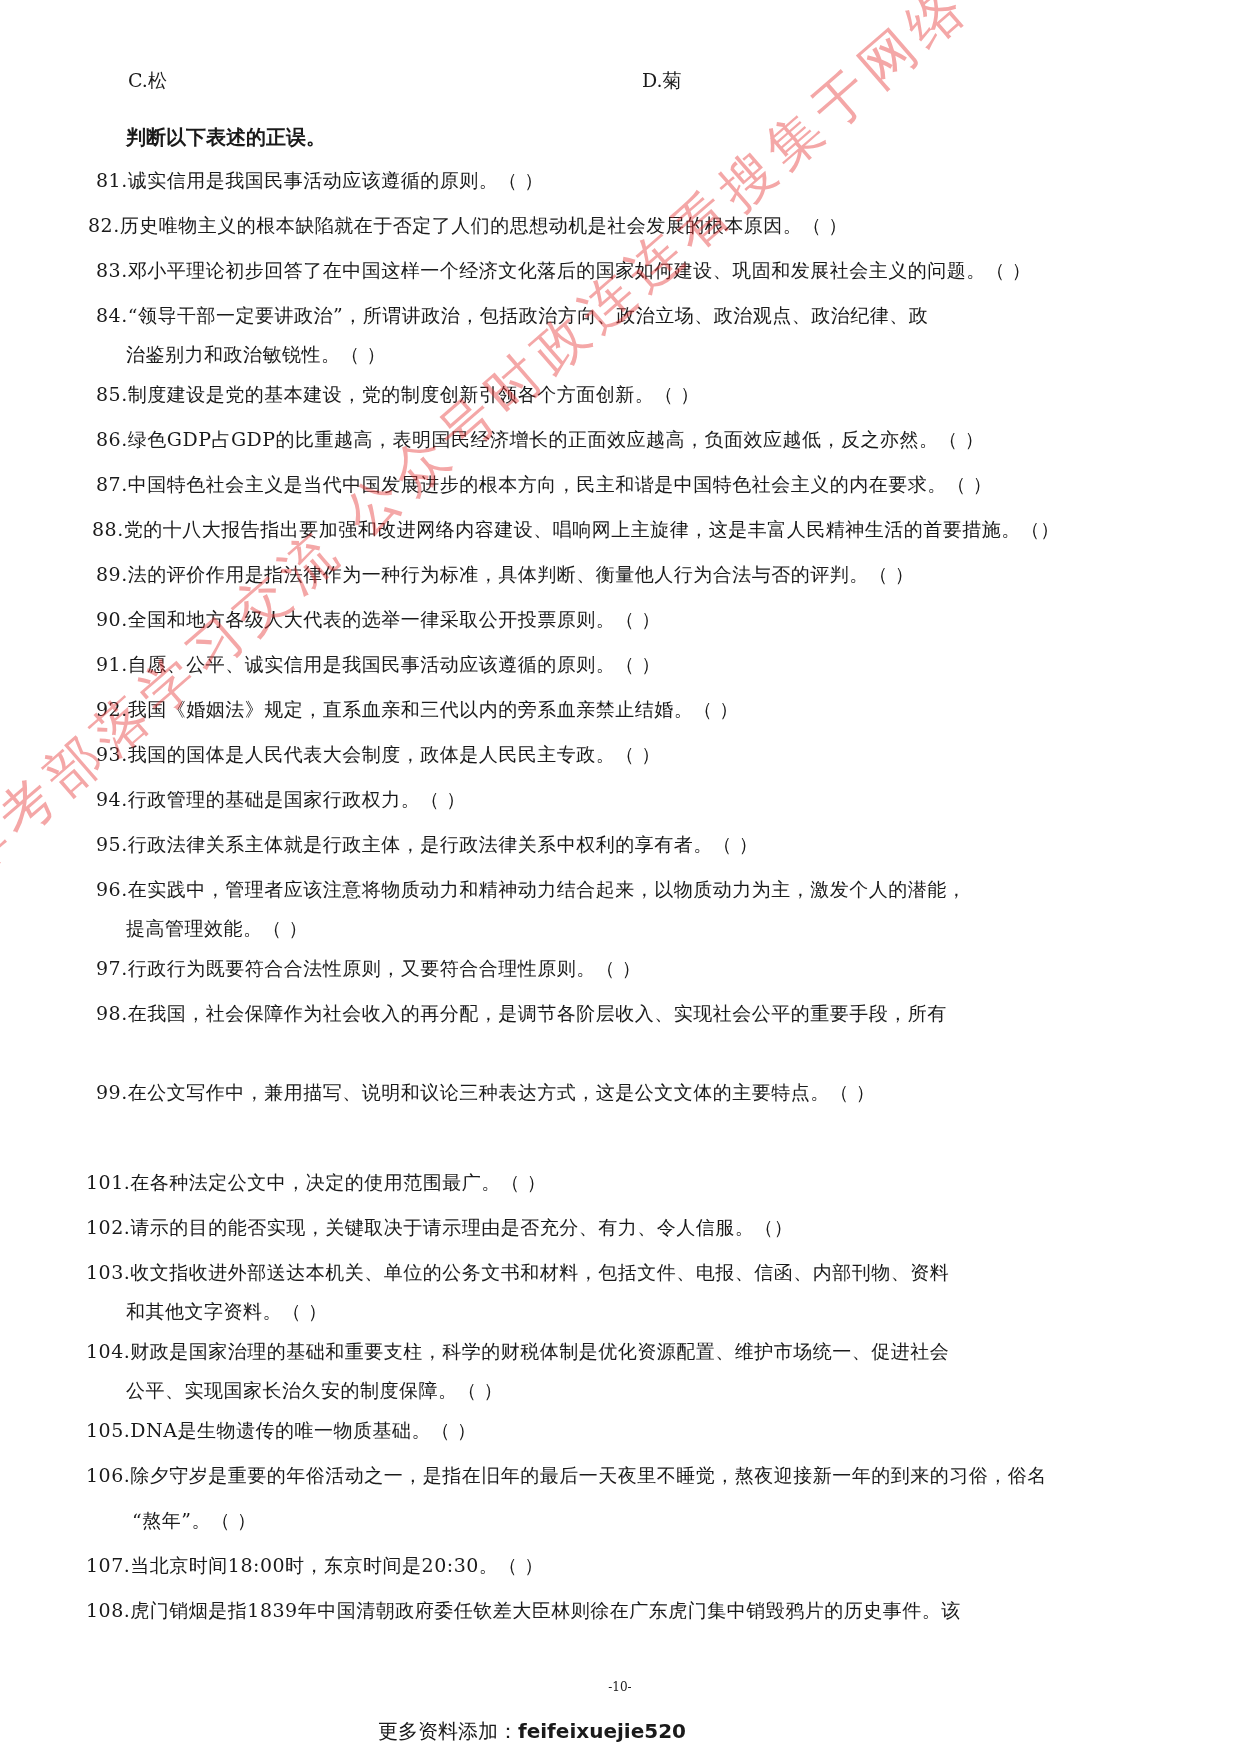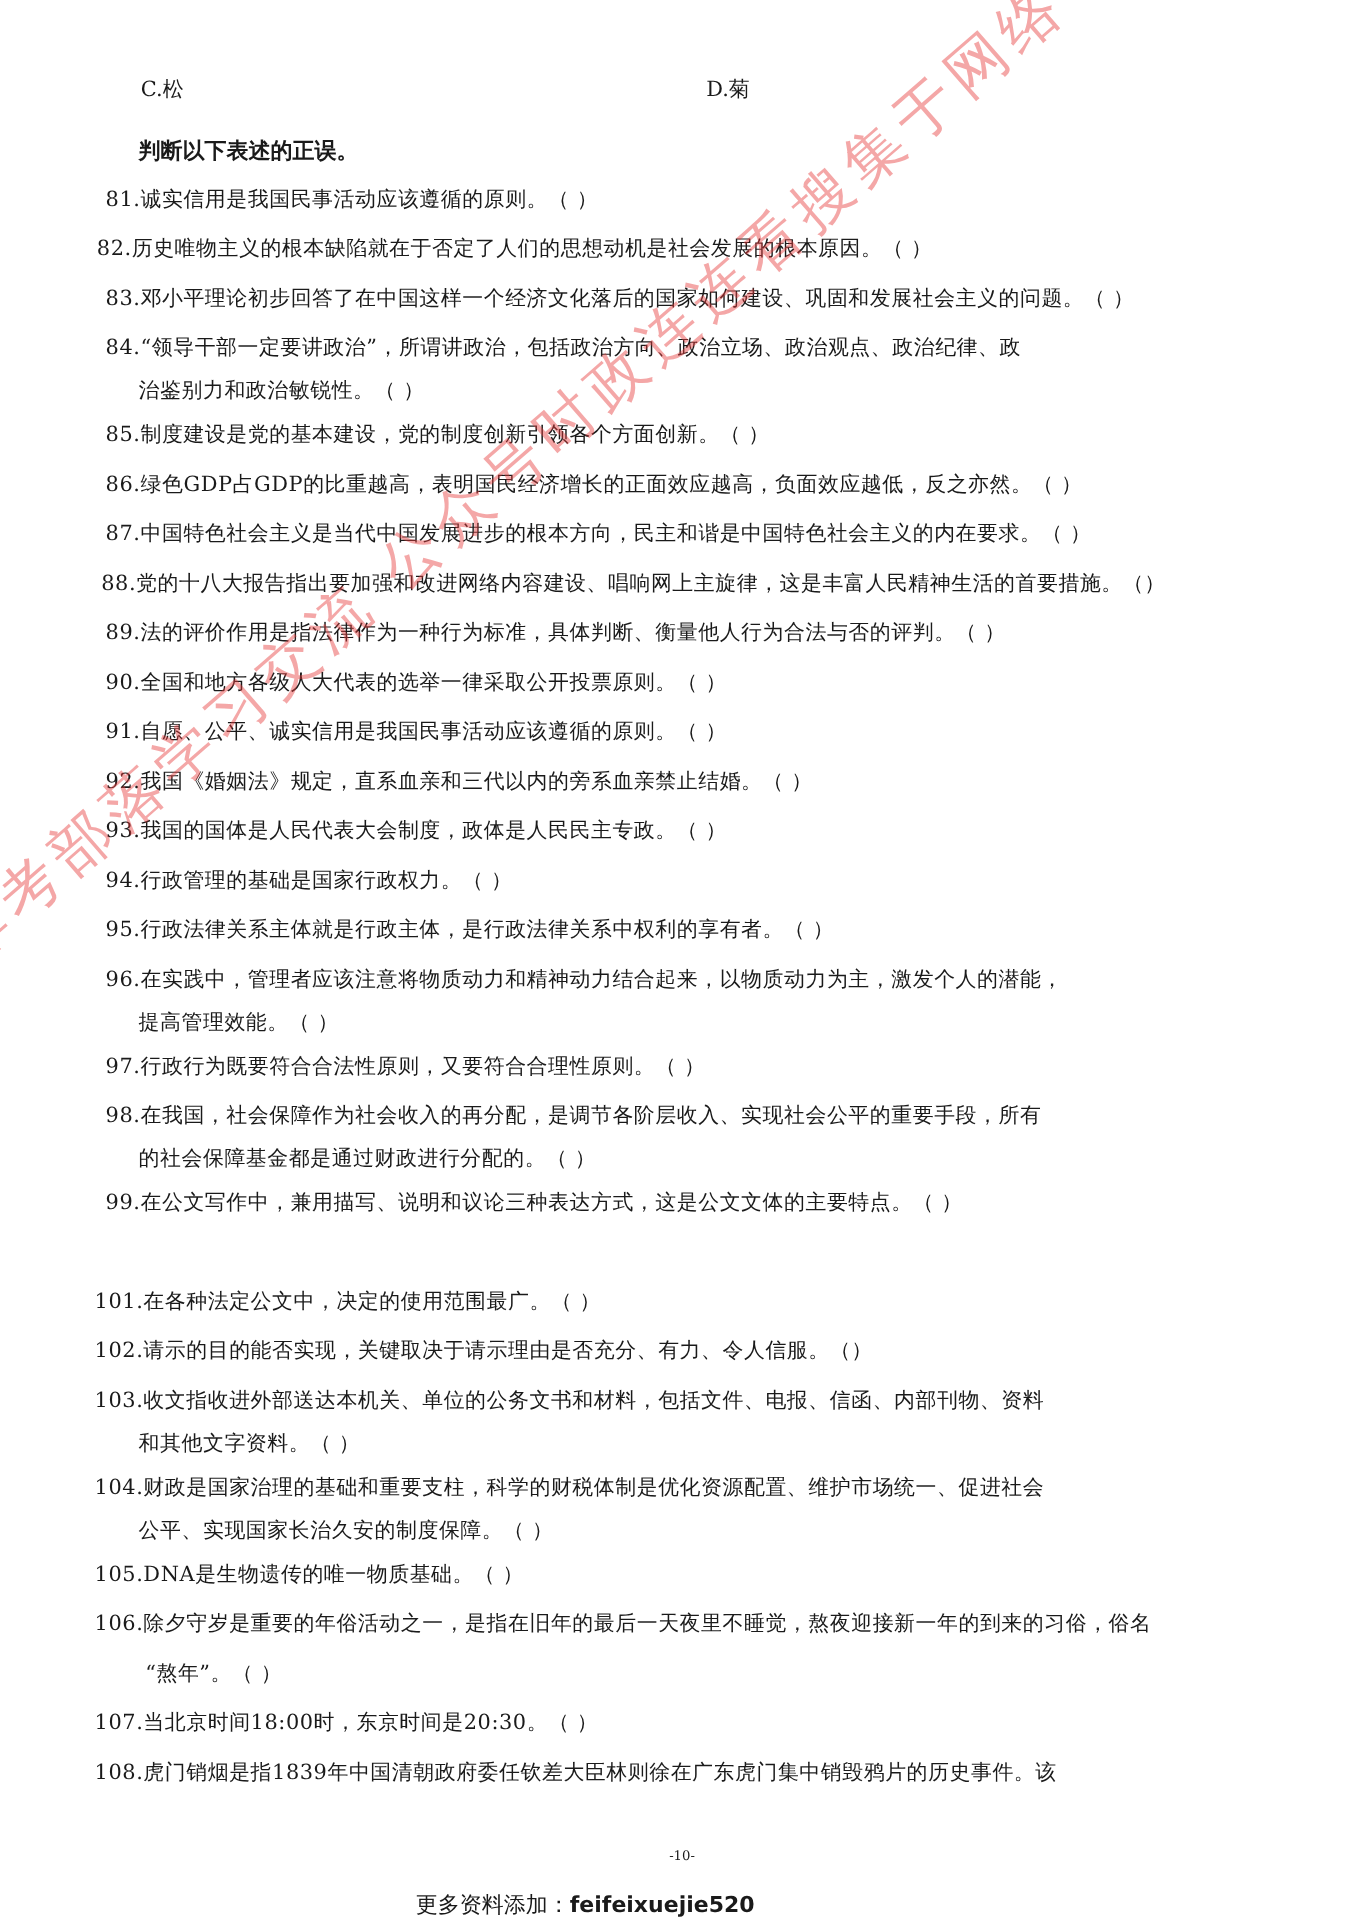--- a/index.html
+++ b/index.html
@@ -59,21 +59,20 @@
   <div class="line" style="left:96px; top:787px;"><span class="num">94.</span><span>行政管理的基础是国家行政权力。（ ）</span></div>
 
   <div class="line" style="left:96px; top:832px;"><span class="num">95.</span><span>行政法律关系主体就是行政主体，是行政法律关系中权利的享有者。（ ）</span></div>
 
   <div class="line" style="left:96px; top:877px;"><span class="num">96.</span><span>在实践中，管理者应该注意将物质动力和精神动力结合起来，以物质动力为主，激发个人的潜能，</span></div>
   <div class="line" style="left:126px; top:916px;">提高管理效能。（ ）</div>
 
   <div class="line" style="left:96px; top:956px;"><span class="num">97.</span><span>行政行为既要符合合法性原则，又要符合合理性原则。（ ）</span></div>
 
   <div class="line" style="left:96px; top:1001px;"><span class="num">98.</span><span>在我国，社会保障作为社会收入的再分配，是调节各阶层收入、实现社会公平的重要手段，所有</span></div>
-  <div class="line" style="left:126px; top:1040px;">的社会保障基金都是通过财政进行分配的。（ ）</div>
 
   <div class="line" style="left:96px; top:1080px;"><span class="num">99.</span><span>在公文写作中，兼用描写、说明和议论三种表达方式，这是公文文体的主要特点。（ ）</span></div>
 
 
   <div class="line" style="left:86px; top:1170px;"><span class="num">101.</span><span>在各种法定公文中，决定的使用范围最广。（ ）</span></div>
 
   <div class="line" style="left:86px; top:1215px;"><span class="num">102.</span><span>请示的目的能否实现，关键取决于请示理由是否充分、有力、令人信服。（）</span></div>
 
   <div class="line" style="left:86px; top:1260px;"><span class="num">103.</span><span>收文指收进外部送达本机关、单位的公务文书和材料，包括文件、电报、信函、内部刊物、资料</span></div>
   <div class="line" style="left:126px; top:1299px;">和其他文字资料。（ ）</div>

